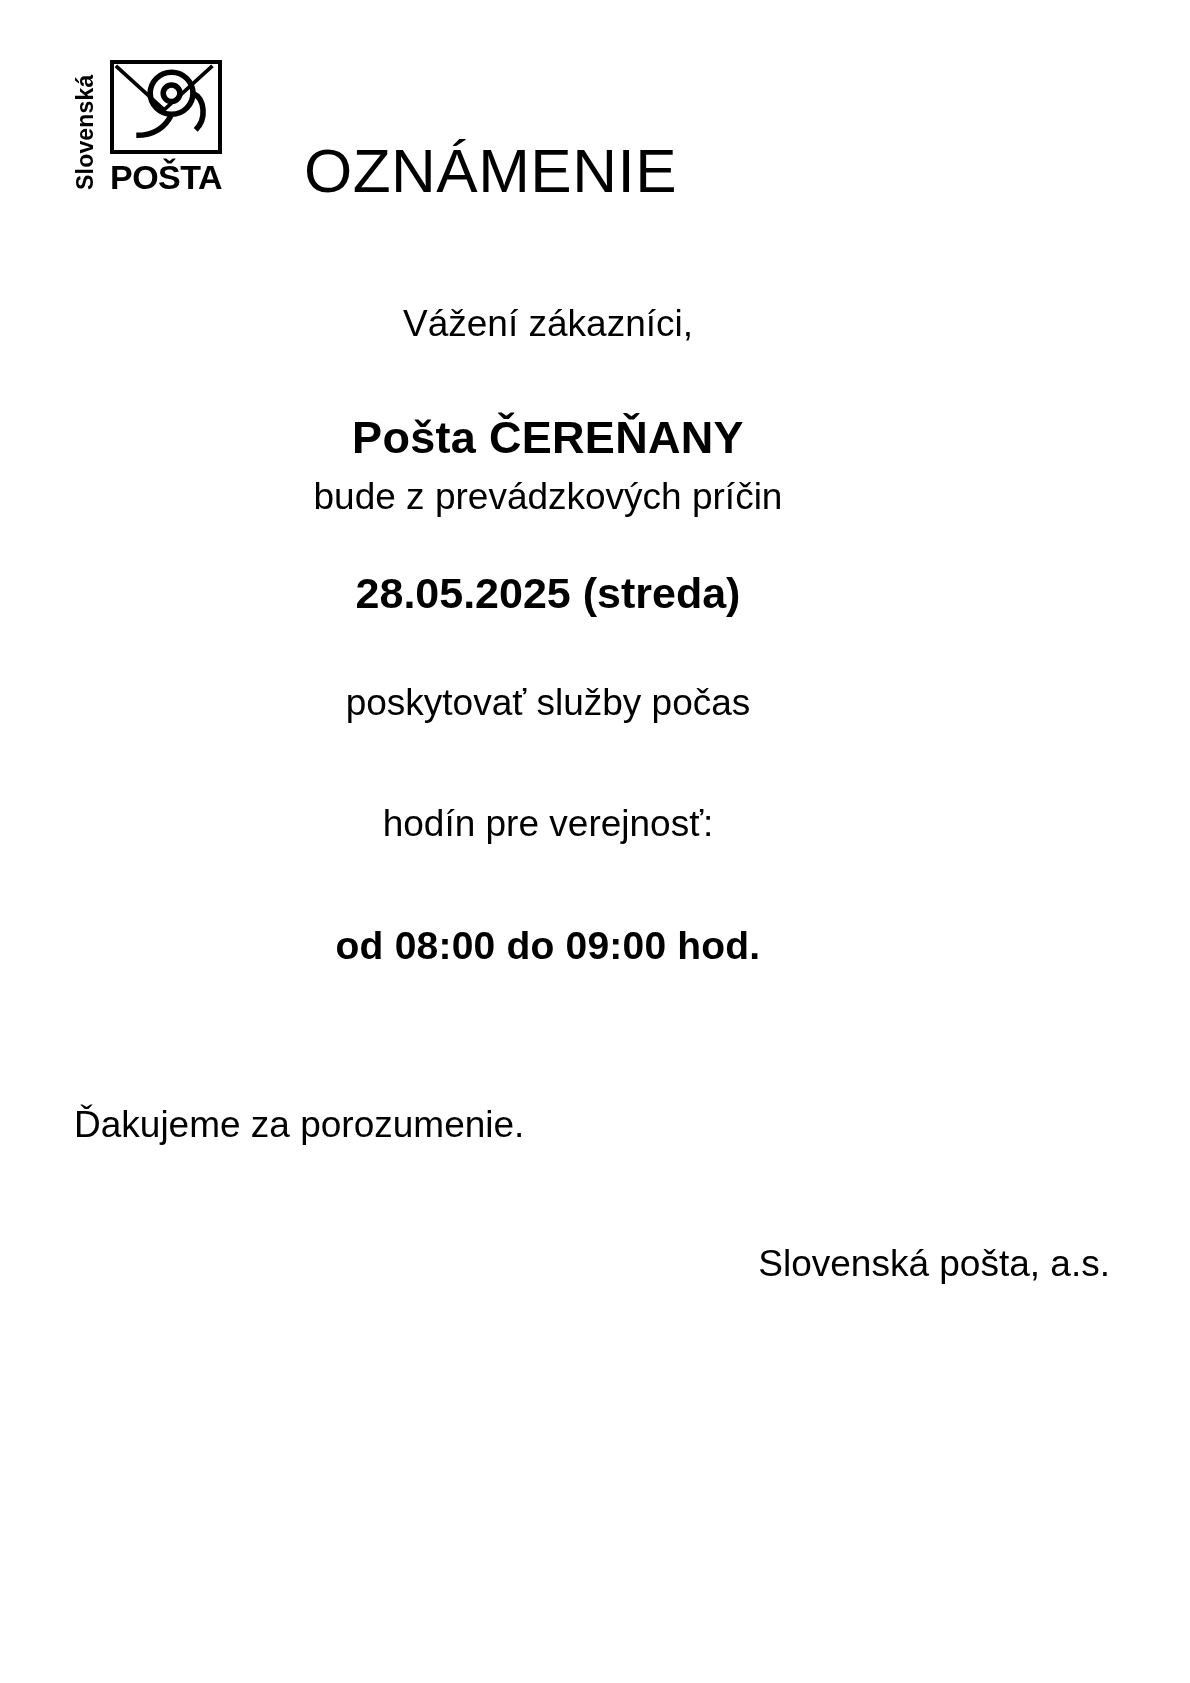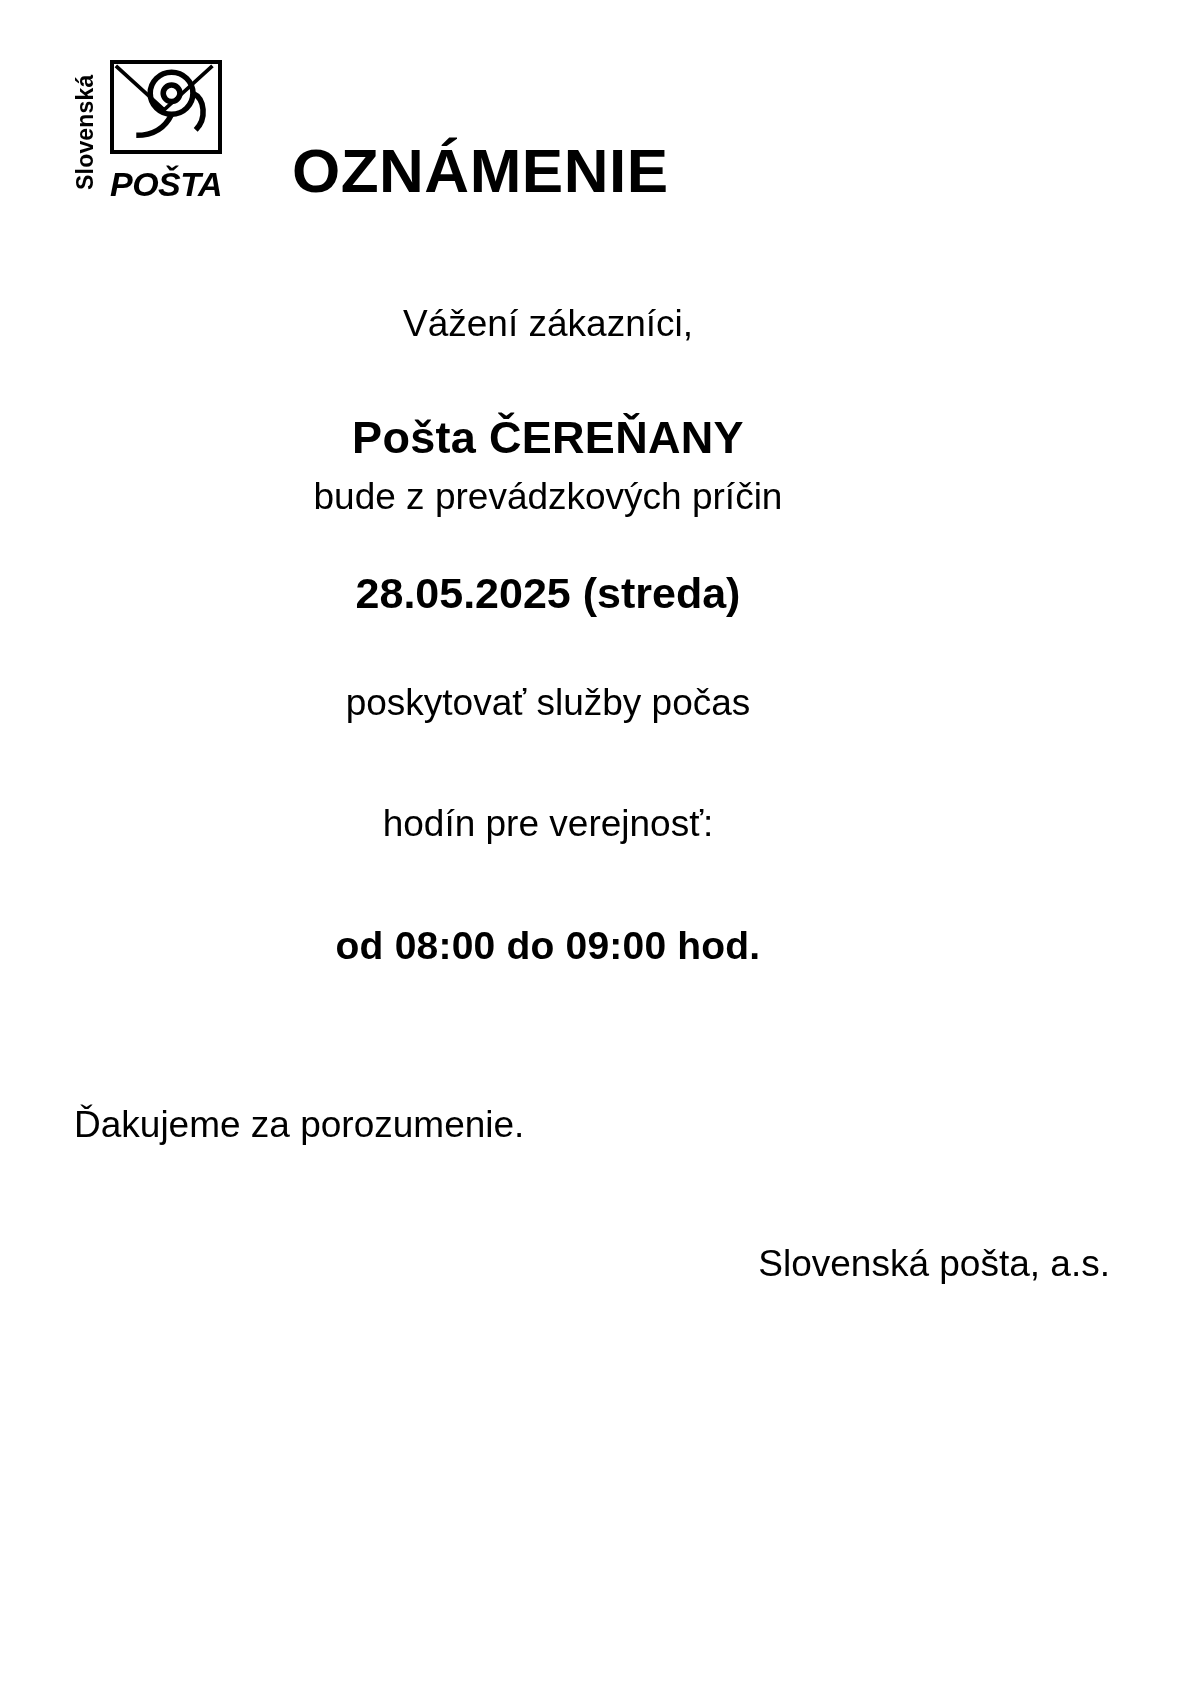--- a/index.html
+++ b/index.html
@@ -75,35 +75,34 @@
 
   .logo-mark svg {
     display: block;
     width: 100%;
     height: 100%;
   }
 
   .logo-word {
     position: absolute;
     left: 38px;
-    top: 107px;
+    top: 100px;
     width: 112px;
     font-size: 34px;
     font-weight: bold;
     line-height: 1.05;
     letter-spacing: -0.5px;
-    font-style: italic;
   }
 
   .doc-title {
     position: absolute;
-    left: 292px;
+    left: 304px;
     top: 88px;
     font-size: 62px;
-    font-weight: bold;
+    font-weight: normal;
     letter-spacing: 0.5px;
     line-height: 1;
   }
 
   
   .content {
     position: absolute;
     top: 300px;
     left: 0;
     width: 1096px;

